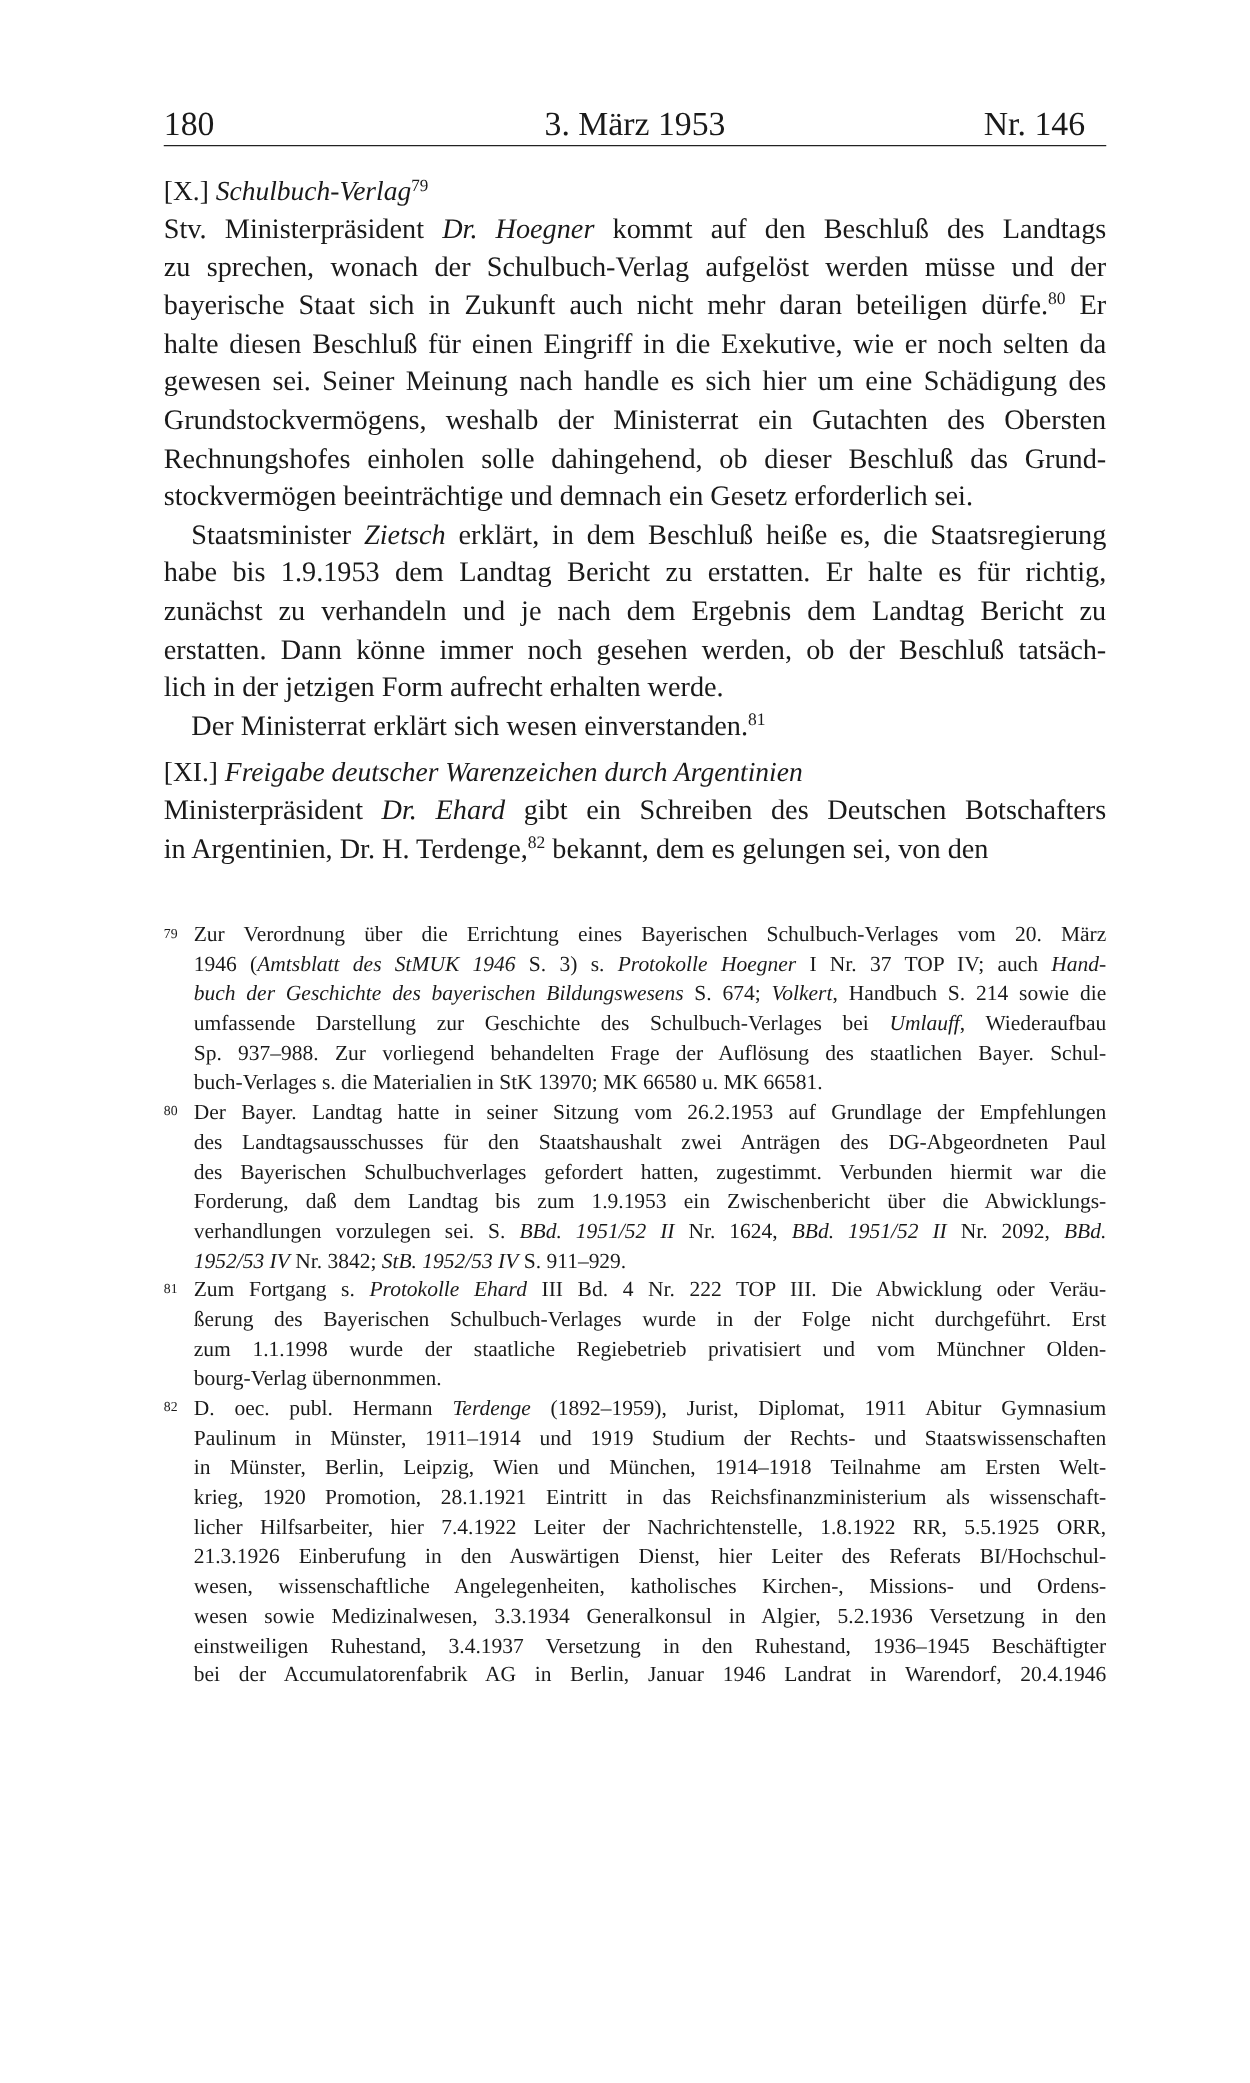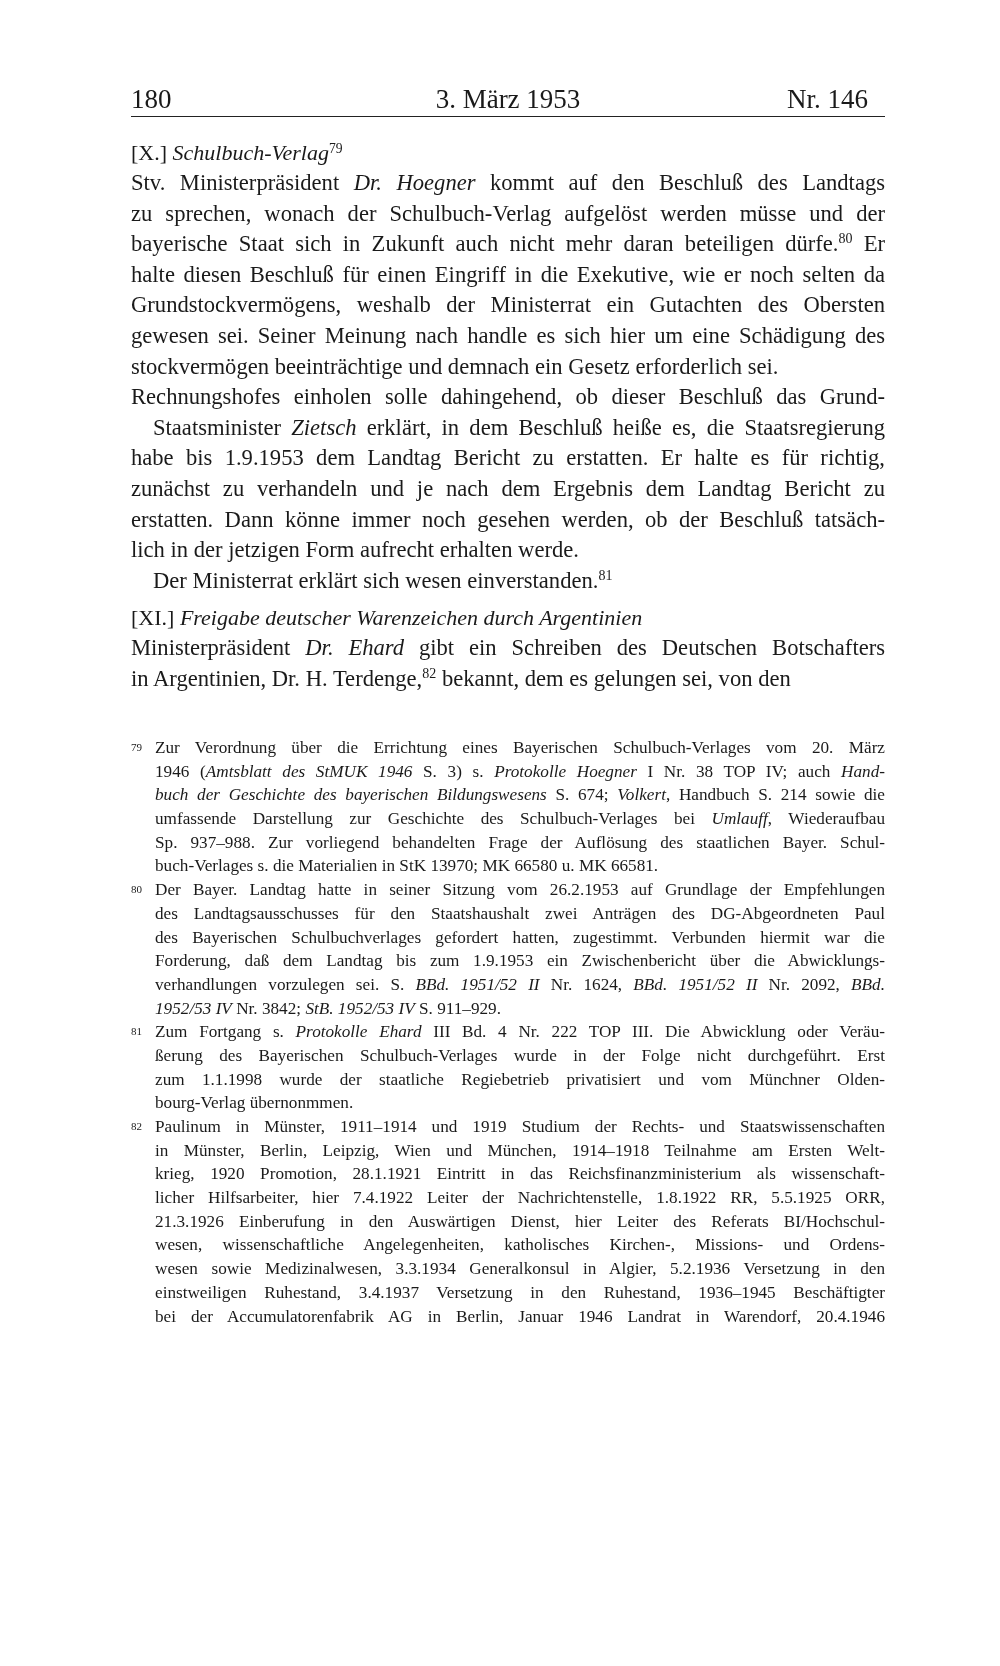--- a/index.html
+++ b/index.html
@@ -40,24 +40,24 @@
     <div class="sect">
       <span>[X.]</span>
       <i>Schulbuch-Verlag</i><sup>79</sup>
     </div>
     <div id="sec0">
         <div>
           <div class="line"><span>Stv. Ministerpräsident </span><i>Dr. Hoegner</i><span> kommt auf den Beschluß des Landtags</span></div>
           <div class="line"><span>zu sprechen, wonach der Schulbuch-Verlag aufgelöst werden müsse und der</span></div>
           <div class="line"><span>bayerische Staat sich in Zukunft auch nicht mehr daran beteiligen dürfe.</span><sup>80</sup><span> Er</span></div>
           <div class="line"><span>halte diesen Beschluß für einen Eingriff in die Exekutive, wie er noch selten da</span></div>
+          <div class="line"><span>gewesen sei. Seiner Meinung nach handle es sich hier um eine Schädigung des</span></div>
           <div class="line"><span>Grundstockvermögens, weshalb der Ministerrat ein Gutachten des Obersten</span></div>
-          <div class="line"><span>gewesen sei. Seiner Meinung nach handle es sich hier um eine Schädigung des</span></div>
+          <div class="line"><span>Rechnungshofes einholen solle dahingehend, ob dieser Beschluß das Grund-</span></div>
           <div class="line last"><span>stockvermögen beeinträchtige und demnach ein Gesetz erforderlich sei.</span></div>
-          <div class="line"><span>Rechnungshofes einholen solle dahingehend, ob dieser Beschluß das Grund-</span></div>
         </div>
         <div>
           <div class="line indent"><span>Staatsminister </span><i>Zietsch</i><span> erklärt, in dem Beschluß heiße es, die Staatsregierung</span></div>
           <div class="line"><span>habe bis 1.9.1953 dem Landtag Bericht zu erstatten. Er halte es für richtig,</span></div>
           <div class="line"><span>zunächst zu verhandeln und je nach dem Ergebnis dem Landtag Bericht zu</span></div>
           <div class="line"><span>erstatten. Dann könne immer noch gesehen werden, ob der Beschluß tatsäch-</span></div>
           <div class="line last"><span>lich in der jetzigen Form aufrecht erhalten werde.</span></div>
         </div>
         <div>
           <div class="line last indent"><span>Der Ministerrat erklärt sich wesen einverstanden.</span><sup>81</sup></div>
@@ -75,21 +75,21 @@
           <div class="line"><span>Ministerpräsident </span><i>Dr. Ehard</i><span> gibt ein Schreiben des Deutschen Botschafters</span></div>
           <div class="line last"><span>in Argentinien, Dr. H. Terdenge,</span><sup>82</sup><span> bekannt, dem es gelungen sei, von den</span></div>
         </div>
       </div>
   </div>
 
   <div class="fn-block" id="footnotes" style="top:736px;">
       <div class="fn">
         <span class="num">79</span>
         <div class="fl"><span>Zur Verordnung über die Errichtung eines Bayerischen Schulbuch-Verlages vom 20. März</span></div>
-        <div class="fl"><span>1946 (</span><i>Amtsblatt des StMUK 1946</i><span> S. 3) s. </span><i>Protokolle Hoegner</i><span> I Nr. 38 TOP IV; auch </span><i>Hand-</i></div>
+        <div class="fl"><span>1946 (</span><i>Amtsblatt des StMUK 1946</i><span> S. 3) s. </span><i>Protokolle Hoegner</i><span> I Nr. 37 TOP IV; auch </span><i>Hand-</i></div>
         <div class="fl"><i>buch der Geschichte des bayerischen Bildungswesens</i><span> S. 674; </span><i>Volkert</i><span>, Handbuch S. 214 sowie die</span></div>
         <div class="fl"><span>umfassende Darstellung zur Geschichte des Schulbuch-Verlages bei </span><i>Umlauff</i><span>, Wiederaufbau</span></div>
         <div class="fl"><span>Sp. 937–988. Zur vorliegend behandelten Frage der Auflösung des staatlichen Bayer. Schul-</span></div>
         <div class="fl last"><span>buch-Verlages s. die Materialien in StK 13970; MK 66580 u. MK 66581.</span></div>
       </div>
       <div class="fn">
         <span class="num">80</span>
         <div class="fl"><span>Der Bayer. Landtag hatte in seiner Sitzung vom 26.2.1953 auf Grundlage der Empfehlungen</span></div>
         <div class="fl"><span>des Landtagsausschusses für den Staatshaushalt zwei Anträgen des DG-Abgeordneten Paul</span></div>
         <div class="fl"><span>des Bayerischen Schulbuchverlages gefordert hatten, zugestimmt. Verbunden hiermit war die</span></div>
@@ -99,20 +99,21 @@
       </div>
       <div class="fn">
         <span class="num">81</span>
         <div class="fl"><span>Zum Fortgang s. </span><i>Protokolle Ehard</i><span> III Bd. 4 Nr. 222 TOP III. Die Abwicklung oder Veräu-</span></div>
         <div class="fl"><span>ßerung des Bayerischen Schulbuch-Verlages wurde in der Folge nicht durchgeführt. Erst</span></div>
         <div class="fl"><span>zum 1.1.1998 wurde der staatliche Regiebetrieb privatisiert und vom Münchner Olden-</span></div>
         <div class="fl last"><span>bourg-Verlag übernonmmen.</span></div>
       </div>
       <div class="fn">
         <span class="num">82</span>
+        <div class="fl"><span>D. oec. publ. Hermann </span><i>Terdenge</i><span> (1892–1959), Jurist, Diplomat, 1911 Abitur Gymnasium</span></div>
         <div class="fl"><span>Paulinum in Münster, 1911–1914 und 1919 Studium der Rechts- und Staatswissenschaften</span></div>
         <div class="fl"><span>in Münster, Berlin, Leipzig, Wien und München, 1914–1918 Teilnahme am Ersten Welt-</span></div>
         <div class="fl"><span>krieg, 1920 Promotion, 28.1.1921 Eintritt in das Reichsfinanzministerium als wissenschaft-</span></div>
         <div class="fl"><span>licher Hilfsarbeiter, hier 7.4.1922 Leiter der Nachrichtenstelle, 1.8.1922 RR, 5.5.1925 ORR,</span></div>
         <div class="fl"><span>21.3.1926 Einberufung in den Auswärtigen Dienst, hier Leiter des Referats BI/Hochschul-</span></div>
         <div class="fl"><span>wesen, wissenschaftliche Angelegenheiten, katholisches Kirchen-, Missions- und Ordens-</span></div>
         <div class="fl"><span>wesen sowie Medizinalwesen, 3.3.1934 Generalkonsul in Algier, 5.2.1936 Versetzung in den</span></div>
         <div class="fl"><span>einstweiligen Ruhestand, 3.4.1937 Versetzung in den Ruhestand, 1936–1945 Beschäftigter</span></div>
         <div class="fl"><span>bei der Accumulatorenfabrik AG in Berlin, Januar 1946 Landrat in Warendorf, 20.4.1946</span></div>
       </div>

